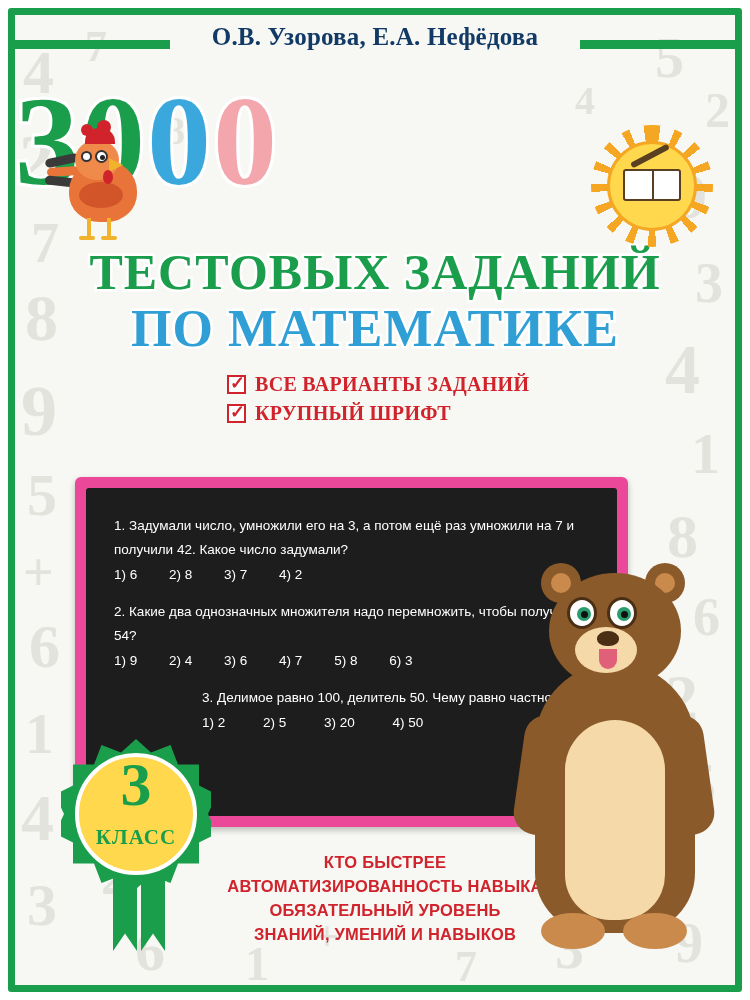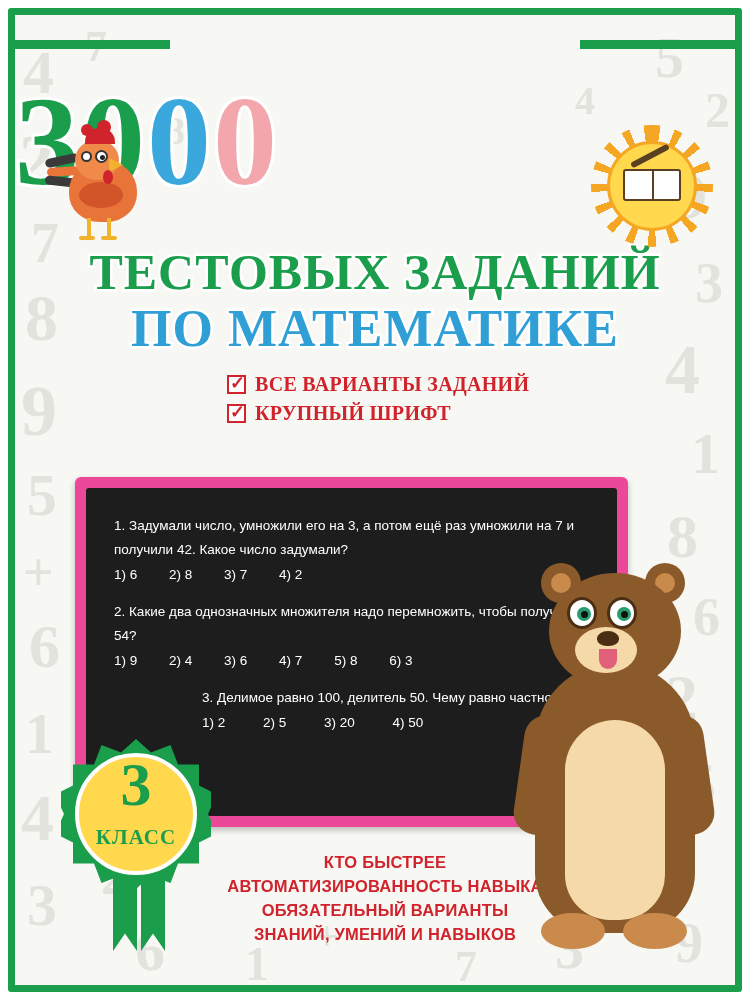--- a/index.html
+++ b/index.html
@@ -299,20 +299,21 @@
       <span style="left:540px;top:905px;font-size:58px;">3</span>
       <span style="left:440px;top:930px;font-size:44px;">7</span>
       <span style="left:86px;top:836px;font-size:52px;">2</span>
       <span style="left:150px;top:96px;font-size:40px;">8</span>
       <span style="left:560px;top:66px;font-size:40px;">4</span>
     </div>
 
     <div class="author-band">
       <div class="author-rule left"></div>
       <div class="author-rule right"></div>
+      <div class="author-name">О.В. Узорова, Е.А. Нефёдова</div>
     </div>
 
     <div class="big-number">
       <span class="d d1" style="color: rgb(26, 158, 75);">3</span><span class="d d2" style="color: rgb(26, 158, 75);">0</span><span class="d d3" style="color: rgb(58, 168, 221);">0</span><span class="d d4" style="color: rgb(243, 167, 173);">0</span>
     </div>
 
     <div class="title-line1">ТЕСТОВЫХ ЗАДАНИЙ</div>
     <div class="title-line2">ПО МАТЕМАТИКЕ</div>
 
     <div class="bullets">
@@ -365,21 +366,21 @@
       <div class="ribbon-r"></div>
       <div class="star"></div>
       <div class="inner"></div>
       <div class="num">3</div>
       <div class="klass">КЛАСС</div>
     </div>
 
     <div class="bottom-text">
       <div>КТО БЫСТРЕЕ</div>
       <div>АВТОМАТИЗИРОВАННОСТЬ НАВЫКА</div>
-      <div>ОБЯЗАТЕЛЬНЫЙ ВАРИАНТЫ</div>
+      <div>ОБЯЗАТЕЛЬНЫЙ УРОВЕНЬ</div>
       <div>ЗНАНИЙ, УМЕНИЙ И НАВЫКОВ</div>
     </div>
 
     <div class="chicken">
       <div class="ch-tail">
           <i></i>
           <i></i>
           <i></i>
         </div>
       <div class="ch-body"></div>

